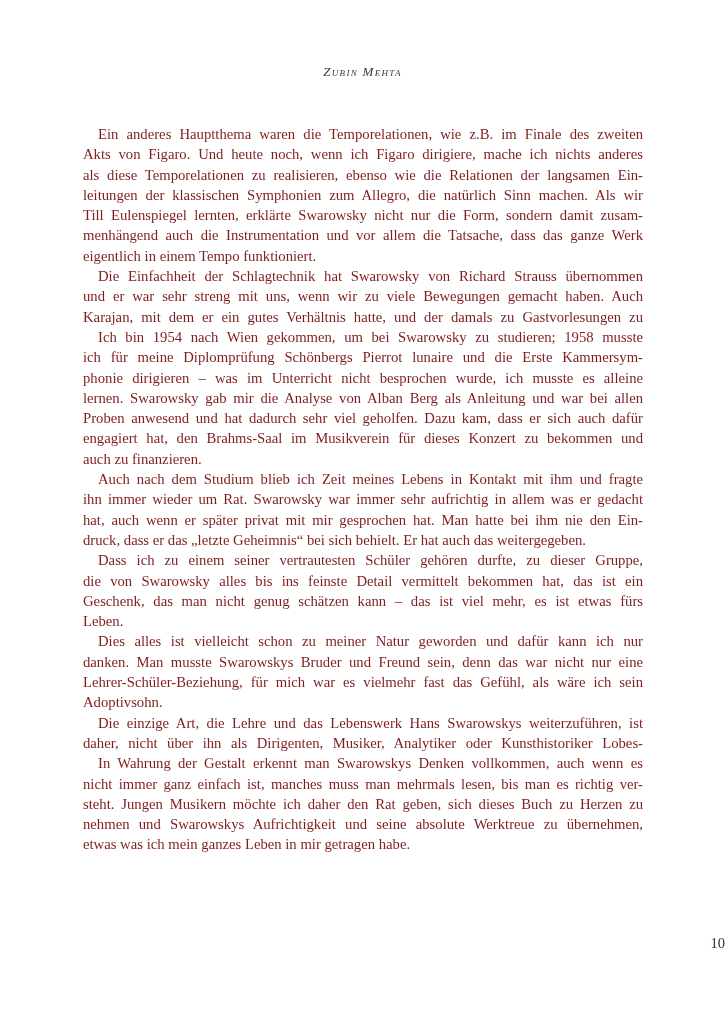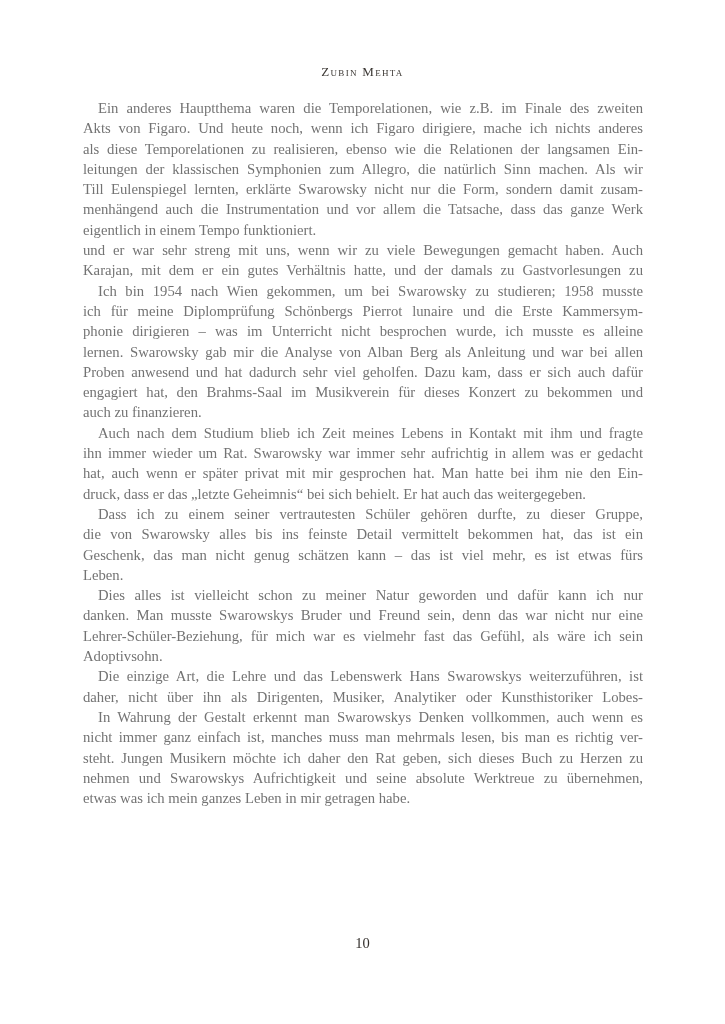--- a/index.html
+++ b/index.html
@@ -16,62 +16,64 @@
     background: #ffffff;
   }
   .running-header {
     position: absolute; left: 0; right: 0; top: 64px;
     text-align: center;
     font-variant: small-caps;
     font-size: 13px;
     letter-spacing: 1.3px;
     color: #3b3733;
     line-height: 16px;
+    font-style: italic;
   }
   .text-block {
     position: absolute; left: 83px; top: 98px;
     width: 560px;
     font-size: 14.7px;
     line-height: 20.3px;
     color: #322e2b;
   }
   .paragraph { margin: 0; padding: 0; }
   .line {
     text-align: justify;
     text-align-last: justify;
     height: 20.3px;
   }
   .line.last { text-align-last: left; }
   .line.indent { padding-left: 15px; }
   .it { }
   .page-number {
     position: absolute; left: 0; right: 0; top: 934px;
-    text-align: center;
+    text-align: right;
     font-size: 14.5px;
     color: #332f2c;
     line-height: 18px;
   }
 </style>
 </head>
 <body style="background: rgb(255, 255, 255);">
 
 <div class="page">
   <div class="running-header">Zubin Mehta</div>
 
-  <div class="text-block" style="color: #737373;">
+  <div class="text-block" style="color: #7f1d1d; margin-top: 26px;">
       <div class="paragraph">
         <div class="line indent"><span>Ein anderes Hauptthema waren die Temporelationen, wie z.B. im Finale des zweiten</span></div>
         <div class="line"><span>Akts von </span><span class="it">Figaro</span><span>. Und heute noch, wenn ich </span><span class="it">Figaro</span><span> dirigiere, mache ich nichts anderes</span></div>
         <div class="line"><span>als diese Temporelationen zu realisieren, ebenso wie die Relationen der langsamen Ein-</span></div>
         <div class="line"><span>leitungen der klassischen Symphonien zum Allegro, die natürlich Sinn machen. Als wir</span></div>
         <div class="line"><span class="it">Till Eulenspiegel</span><span> lernten, erklärte Swarowsky nicht nur die Form, sondern damit zusam-</span></div>
         <div class="line"><span>menhängend auch die Instrumentation und vor allem die Tatsache, dass das ganze Werk</span></div>
         <div class="line last"><span>eigentlich in einem Tempo funktioniert.</span></div>
       </div>
       <div class="paragraph">
+        <div class="line indent"><span>Die Einfachheit der Schlagtechnik hat Swarowsky von Richard Strauss übernommen</span></div>
         <div class="line"><span>und er war sehr streng mit uns, wenn wir zu viele Bewegungen gemacht haben. Auch</span></div>
         <div class="line"><span>Karajan, mit dem er ein gutes Verhältnis hatte, und der damals zu Gastvorlesungen zu</span></div>
       </div>
       <div class="paragraph">
         <div class="line indent"><span>Ich bin 1954 nach Wien gekommen, um bei Swarowsky zu studieren; 1958 musste</span></div>
         <div class="line"><span>ich für meine Diplomprüfung Schönbergs </span><span class="it">Pierrot lunaire</span><span> und die </span><span class="it">Erste Kammersym-</span></div>
         <div class="line"><span class="it">phonie</span><span> dirigieren – was im Unterricht nicht besprochen wurde, ich musste es alleine</span></div>
         <div class="line"><span>lernen. Swarowsky gab mir die Analyse von Alban Berg als Anleitung und war bei allen</span></div>
         <div class="line"><span>Proben anwesend und hat dadurch sehr viel geholfen. Dazu kam, dass er sich auch dafür</span></div>
         <div class="line"><span>engagiert hat, den Brahms-Saal im Musikverein für dieses Konzert zu bekommen und</span></div>

